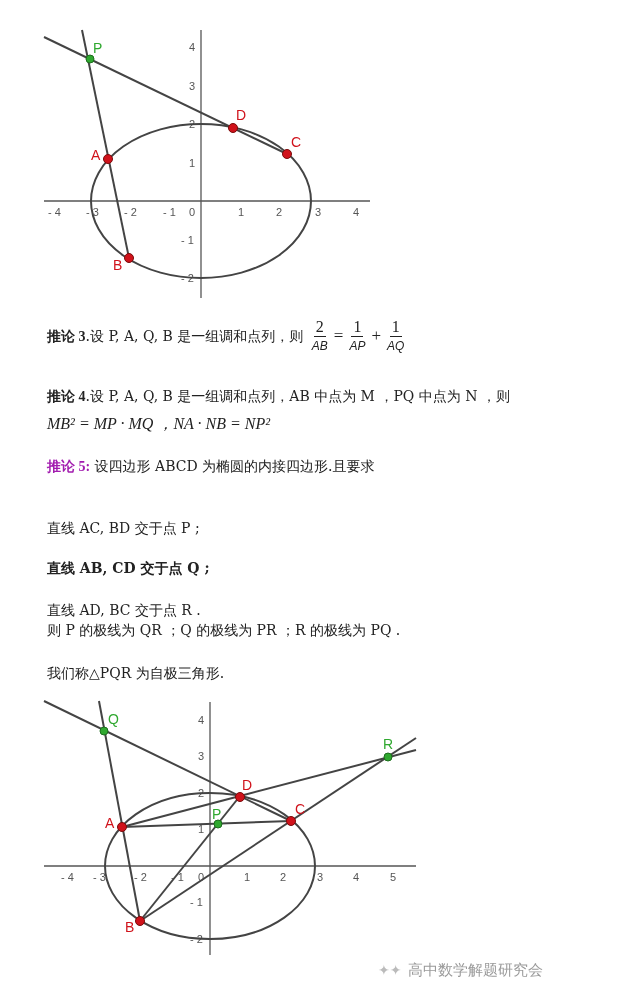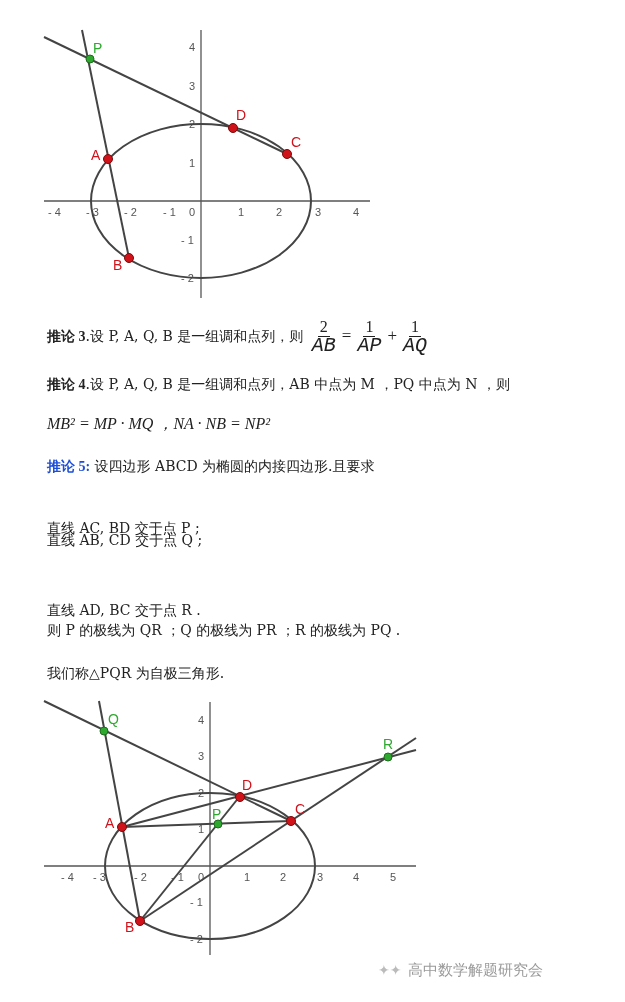--- a/index.html
+++ b/index.html
@@ -2,25 +2,25 @@
 <html><head>
 <meta charset="utf-8">
 <style>
   html, body { margin: 0; padding: 0; background: #ffffff; }
   body { width: 625px; height: 1002px; position: relative; overflow: hidden;
          font-family: "DejaVu Serif", "Liberation Serif", serif; color: #222; }
   .fig { position: absolute; left: 0; }
   .fig svg { display: block; }
   .line { position: absolute; left: 47px; font-size: 14px; line-height: 20px; white-space: nowrap; color: #222; }
   .lbl { font-weight: bold; font-family: Liberation Serif, serif; }
-  .red { color: #1d4ed8; }
+  .red { color: #a21caf; }
   .m { font-family: "Liberation Serif", serif; font-style: italic; font-size: 16px; text-align: right; }
   .frac { display: inline-flex; flex-direction: column; align-items: center; vertical-align: middle; margin: 0 2px; }
   .frac .num { border-bottom: 1px solid #222; padding: 0 2px; font-family: "Liberation Serif", serif; font-size: 16px; line-height: 18px; }
-  .frac .den { font-family: Liberation Mono, monospace; font-style: italic; font-size: 20px; line-height: 18px; padding: 0 2px; }
+  .frac .den { font-family: Liberation Sans, sans-serif; font-style: italic; font-size: 12px; line-height: 18px; padding: 0 2px; }
   .op { font-family: "Liberation Serif", serif; font-size: 17px; margin: 0 2px; }
   .watermark { position: absolute; left: 378px; top: 961px; font-family: "DejaVu Sans", sans-serif; font-size: 15px; color: #9a9a9a; white-space: nowrap; }
   .wm-icon { display: inline-block; width: 22px; margin-right: 8px; color: #bbb; font-size: 14px; }
   svg text { font-family: "Liberation Sans", sans-serif; }
 </style>
 </head>
 <body>
 
 <div class="fig" style="top:0;">
   <svg width="400" height="300" viewBox="0 0 400 300">
@@ -71,30 +71,30 @@
       <span class="den">AB</span>
     </span><span class="op">=</span><span class="frac">
       <span class="num">1</span>
       <span class="den">AP</span>
     </span><span class="op">+</span><span class="frac">
       <span class="num">1</span>
       <span class="den">AQ</span>
     </span>
 </div>
 
-<div class="line" style="top:374px;">
+<div class="line" style="top:386px;">
   <span class="lbl">推论 4</span><span>.设 P, A, Q, B 是一组调和点列，AB 中点为 M ，PQ 中点为 N ，则</span>
 </div>
 <div class="line m" style="top:414px;">MB² = MP · MQ ，NA · NB = NP²</div>
 
 <div class="line" style="top:456px;">
   <span class="lbl red">推论 5:</span><span> 设四边形 ABCD 为椭圆的内接四边形.且要求</span>
 </div>
 <div class="line" style="top:518px;">直线 AC, BD 交于点 P ;</div>
-<div class="line" style="top:530px;">直线 AB, CD 交于点 Q ;</div>
+<div class="line" style="top:558px;font-weight:bold;">直线 AB, CD 交于点 Q ;</div>
 <div class="line" style="top:600px;">直线 AD, BC 交于点 R .</div>
 <div class="line" style="top:620px;">则 P 的极线为 QR ；Q 的极线为 PR ；R 的极线为 PQ .</div>
 <div class="line" style="top:663px;">我们称△PQR 为自极三角形.</div>
 
 <div class="fig" style="top:690px;">
   <svg width="430" height="270" viewBox="0 690 430 270">
     <line x1="44" y1="866" x2="416" y2="866" stroke="#555" stroke-width="1.3"></line>
     <line x1="210" y1="702" x2="210" y2="955" stroke="#555" stroke-width="1.3"></line>
     <g fill="#555" font-size="11">
       <text x="61" y="881">- 4</text>

